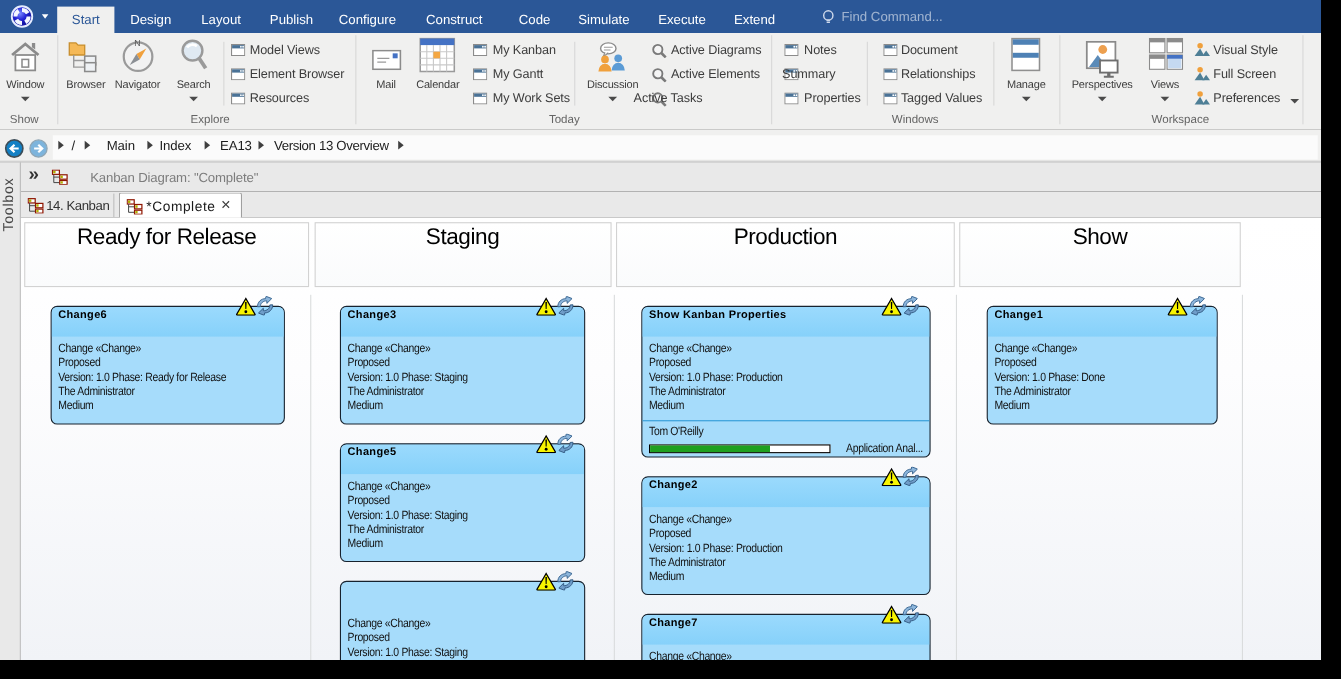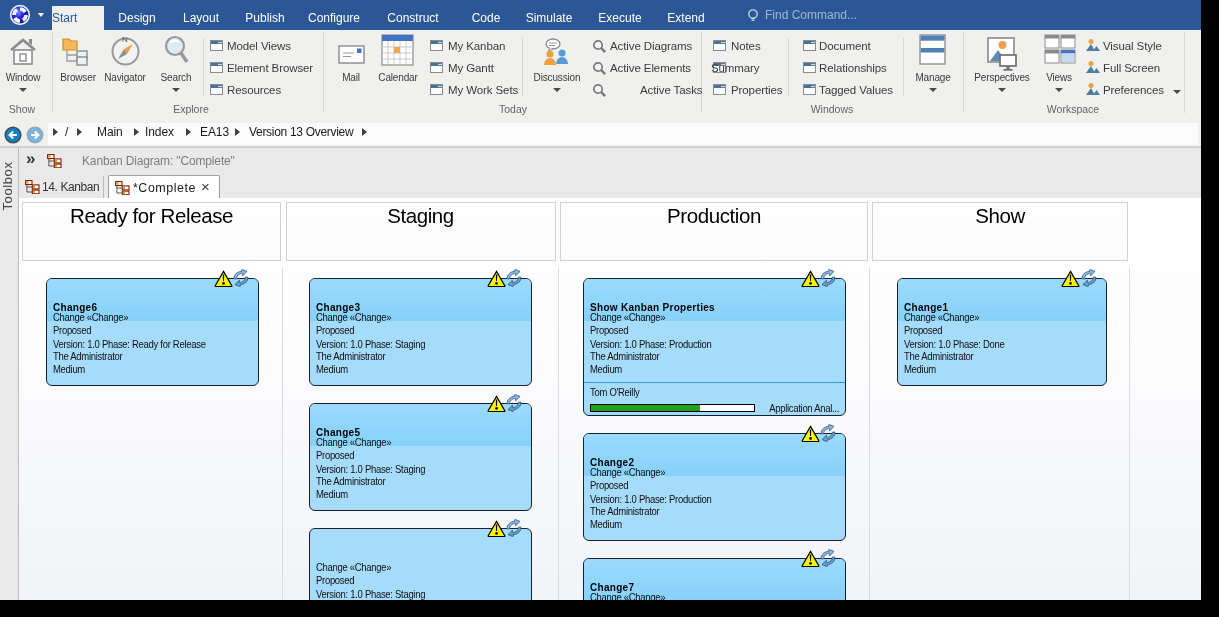--- a/index.html
+++ b/index.html
@@ -1,40 +1,40 @@
 <!DOCTYPE html>
 <html><head><meta charset="utf-8"><style>
 *{margin:0;padding:0;box-sizing:border-box}
 html,body{width:1219px;height:617px;overflow:hidden;background:#000}
 body{font-family:"Liberation Sans",sans-serif}
 .abs{position:absolute}
 #root{position:absolute;left:0;top:0;width:1219px;height:617px;background:#000}
 #titlebar{position:absolute;left:0;top:0;width:1201px;height:30px;background:#2b5797}
 .ttab{position:absolute;top:6px;height:24px;line-height:24px;font-size:12px;color:#fff;transform:translateX(-50%);white-space:nowrap}
-#starttab{position:absolute;left:52px;top:6px;width:52px;height:24px;background:#f0f0ef;color:#2b5797;font-size:12px;line-height:24px;text-align:left}
+#starttab{position:absolute;left:52px;top:6px;width:52px;height:24px;background:#f0f0ef;color:#2b5797;font-size:12px;line-height:24px;text-align:center}
 #findcmd{position:absolute;left:765px;top:0;height:30px;line-height:30px;font-size:12px;color:rgba(255,255,255,0.55)}
 #ribbon{position:absolute;left:0;top:30px;width:1201px;height:88px;background:#f0f0ef}
 .sep{position:absolute;top:2px;width:1px;height:81px;background:#d8d8d8}.sep.mini{top:8px;height:58px}
 .gl{position:absolute;top:73px;font-size:10.5px;color:#646464;transform:translateX(-50%);white-space:nowrap}
 .bl{position:absolute;top:42px;font-size:10px;letter-spacing:-0.15px;color:#3c3c3c;transform:translateX(-50%);white-space:nowrap}
 .sl{position:absolute;font-size:11.5px;letter-spacing:-0.1px;color:#3c3c3c;white-space:nowrap}
 .car{position:absolute;width:0;height:0;border-left:4px solid transparent;border-right:4px solid transparent;border-top:4px solid #4a4a4a}
 #crumb{position:absolute;left:0;top:118px;width:1201px;height:29px;background:#f0f0ef;border-bottom:1px solid #d4d4d4}
 .bct{position:absolute;top:0;height:28px;line-height:28px;font-size:12px;letter-spacing:-0.1px;color:#1c1c1c;white-space:nowrap}
 .tri{position:absolute;top:10px;width:0;height:0;border-top:4px solid transparent;border-bottom:4px solid transparent;border-left:5px solid #3f3f3f}
 #caption{position:absolute;left:19px;top:147px;width:1182px;height:27px;background:#e9e9e9;border-top:1px solid #cfcfcf}
 #tabrow{position:absolute;left:19px;top:174px;width:1182px;height:24px;background:#e9e9e9}
 #strip{position:absolute;left:0;top:147px;width:19px;height:453px;background:#e9e9e9;border-right:1px solid #bdbdbd;border-top:1px solid #cfcfcf}
 #striptxt{position:absolute;left:-20px;top:29px;width:58px;height:18px;font-size:13px;color:#474747;transform:rotate(-90deg);text-align:center;letter-spacing:0.6px}
 #canvas{position:absolute;left:19px;top:198px;width:1182px;height:402px;background:linear-gradient(180deg,#ffffff 0%,#fdfdfe 35%,#f1f3f7 100%);overflow:hidden}
 .lane{position:absolute;top:70px;bottom:0;width:1px;background:#dadcdd}
 .hdr{position:absolute;top:4px;height:59px;background:linear-gradient(180deg,#ffffff,#fafbfc);border:1px solid #d2d2d2;text-align:center;font-size:20.5px;letter-spacing:-0.4px;color:#000}
 .hdr span{display:block;margin-top:1px}
 .card{position:absolute;border:1.6px solid #17222e;border-radius:6px;background:#a6dcfb;overflow:hidden}
-.chd{position:absolute;left:0;top:0;right:0;height:42px;background:linear-gradient(180deg,#9bdafd 0%,#86d1fa 100%);font-size:10px;font-weight:bold;color:#000;padding:23px 0 0 6px;letter-spacing:0.3px}
+.chd{position:absolute;left:0;top:0;right:0;height:27px;background:linear-gradient(180deg,#9bdafd 0%,#86d1fa 100%);font-size:10px;font-weight:bold;color:#000;padding:2px 0 0 6px;letter-spacing:0.3px}
 .cbody{position:absolute;left:6px;top:32px;right:4px;font-size:9.5px;line-height:11.3px;letter-spacing:-0.3px;color:#111;white-space:nowrap;transform:scaleY(1.15);transform-origin:left top}
 .warn{position:absolute;width:19px;height:17px}
 .refr{position:absolute;width:16px;height:16px;transform:rotate(-18deg)}
 #blackR{position:absolute;left:1201px;top:0;width:18px;height:617px;background:#000}
 #blackB{position:absolute;left:0;top:600px;width:1219px;height:17px;background:#000}
 .tabico{position:absolute;width:15px;height:14px}
 .wico{position:absolute;width:13px;height:11px}
 </style></head><body>
 <div id="root">
 
@@ -225,21 +225,21 @@
   <div class="sl" style="left:610px;top:10px">Active Diagrams</div>
   <svg class="abs" style="left:592px;top:31px" width="15" height="14" viewBox="0 0 15 14">
         <circle cx="6" cy="6" r="4.2" fill="#f5f5f5" stroke="#7a7a7a" stroke-width="1.7"></circle>
         <path d="M9.2 9.2 l4 4" stroke="#7a7a7a" stroke-width="2.4"></path>
       </svg>
   <div class="sl" style="left:610px;top:32px">Active Elements</div>
   <svg class="abs" style="left:592px;top:53px" width="15" height="14" viewBox="0 0 15 14">
         <circle cx="6" cy="6" r="4.2" fill="#f5f5f5" stroke="#7a7a7a" stroke-width="1.7"></circle>
         <path d="M9.2 9.2 l4 4" stroke="#7a7a7a" stroke-width="2.4"></path>
       </svg>
-  <div class="sl" style="left:640px;top:54px">Active Tasks</div>
+  <div class="sl" style="left:576px;top:54px">Active Tasks</div>
 
   <svg class="wico" style="left:713px;top:10px" viewBox="0 0 13 11">
         <rect x="0.5" y="0.5" width="12" height="10" fill="#fff" stroke="#8b8b8b"></rect>
         <rect x="1" y="1" width="11" height="3" fill="#4a7296"></rect>
         <circle cx="9" cy="2.5" r="0.8" fill="#fff"></circle>
         <circle cx="11" cy="2.5" r="0.8" fill="#fff"></circle>
       </svg>
   <div class="sl" style="left:731px;top:10px">Notes</div>
   <svg class="wico" style="left:713px;top:32px" viewBox="0 0 13 11">
         <rect x="0.5" y="0.5" width="12" height="10" fill="#fff" stroke="#8b8b8b"></rect>

